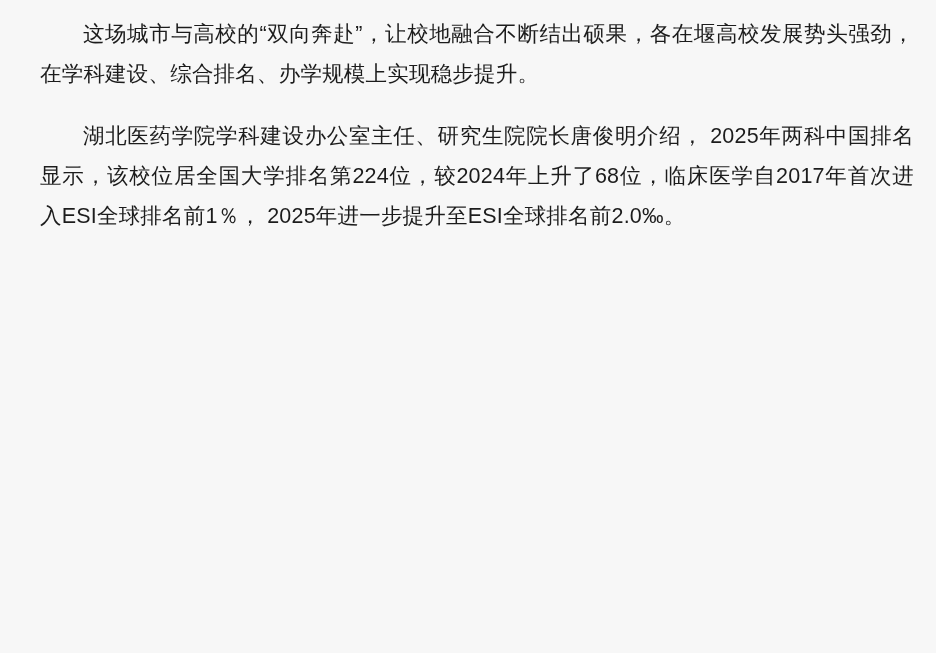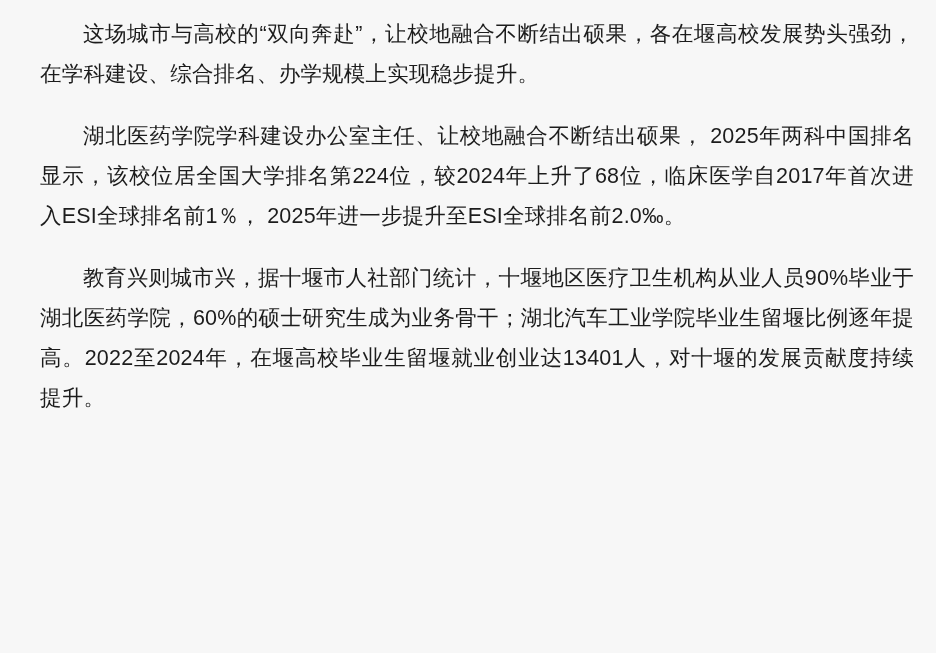--- a/index.html
+++ b/index.html
@@ -38,16 +38,15 @@
   .para:last-child {
     margin-bottom: 0;
   }
 </style>
 </head>
 <body>
 
 <div class="page">
   <div class="article">
     <p class="para">这场城市与高校的“双向奔赴”，让校地融合不断结出硕果，各在堰高校发展势头强劲，在学科建设、综合排名、办学规模上实现稳步提升。</p>
-    <p class="para">湖北医药学院学科建设办公室主任、让校地融合不断结出硕果， 2025年两科中国排名显示，该校位居全国大学排名第224位，较2024年上升了68位，临床医学自2017年首次进入ESI全球排名前1％， 2025年进一步提升至ESI全球排名前2.0‰。</p>
-    <p class="para">教育兴则城市兴，据十堰市人社部门统计，十堰地区医疗卫生机构从业人员90%毕业于湖北医药学院，60%的硕士研究生成为业务骨干；湖北汽车工业学院毕业生留堰比例逐年提高。2022至2024年，在堰高校毕业生留堰就业创业达13401人，对十堰的发展贡献度持续提升。</p>
+    <p class="para">湖北医药学院学科建设办公室主任、研究生院院长唐俊明介绍， 2025年两科中国排名显示，该校位居全国大学排名第224位，较2024年上升了68位，临床医学自2017年首次进入ESI全球排名前1％， 2025年进一步提升至ESI全球排名前2.0‰。</p>
   </div>
 </div>
 
 </body></html>

